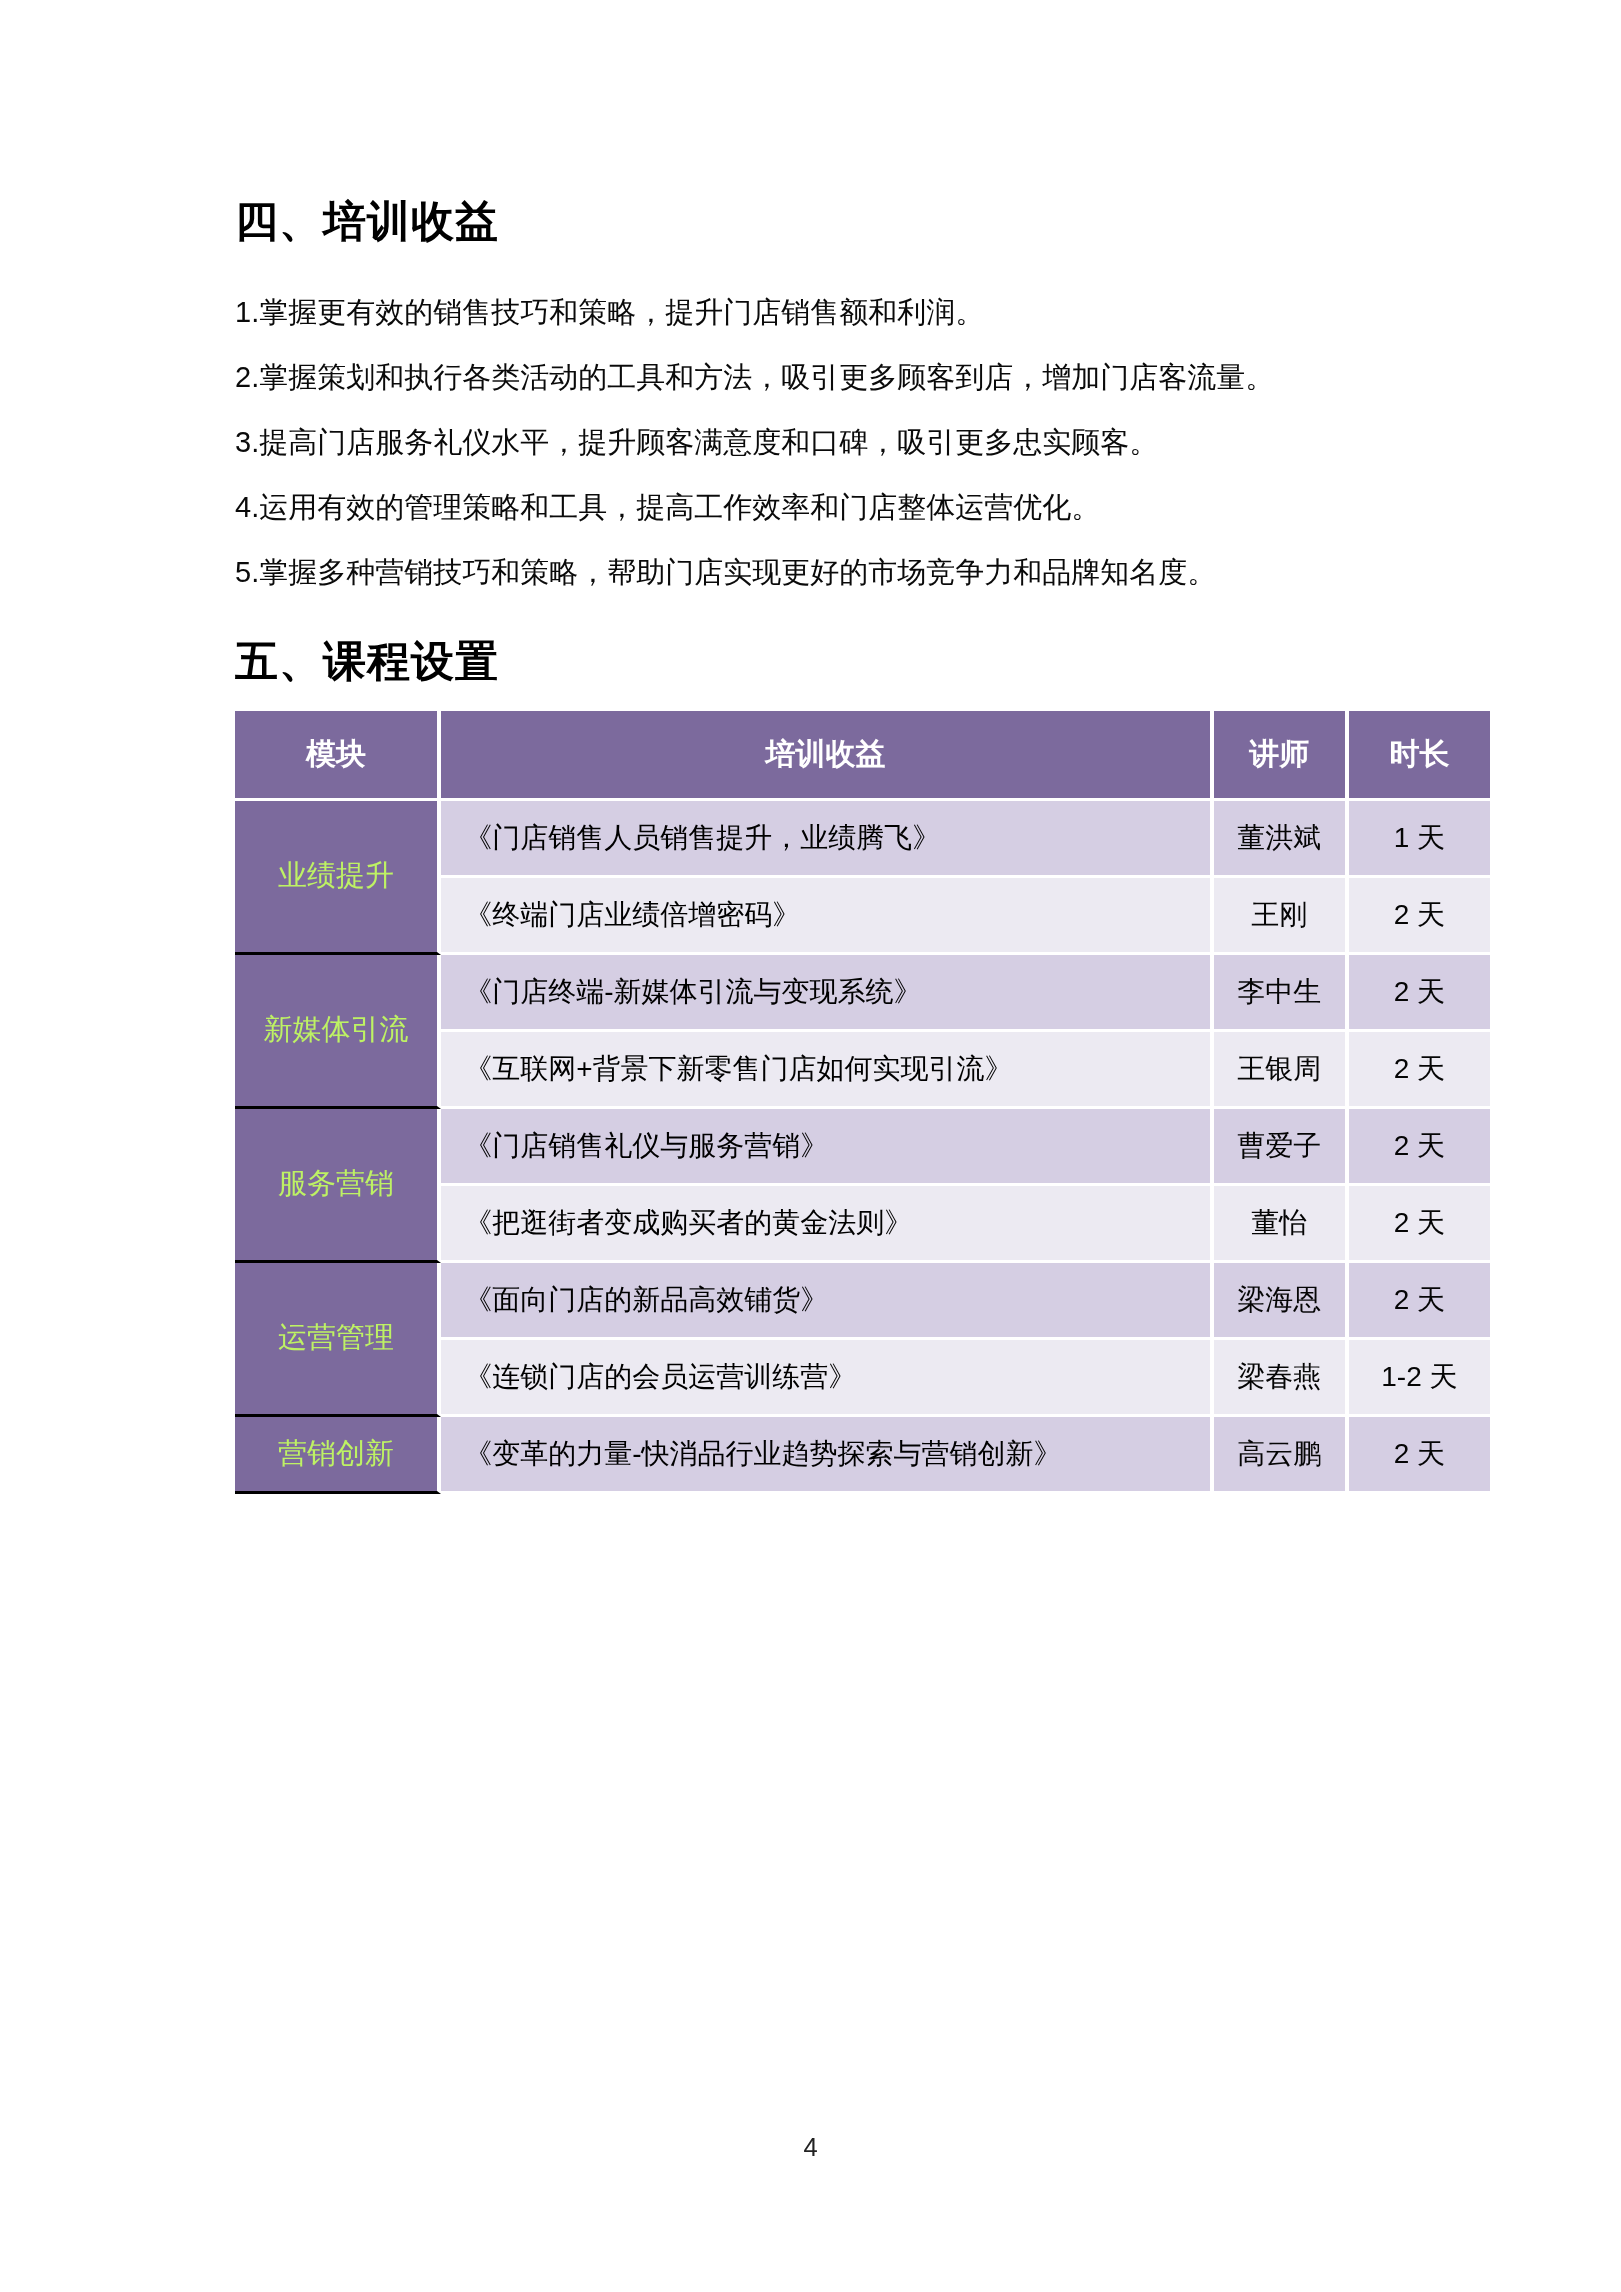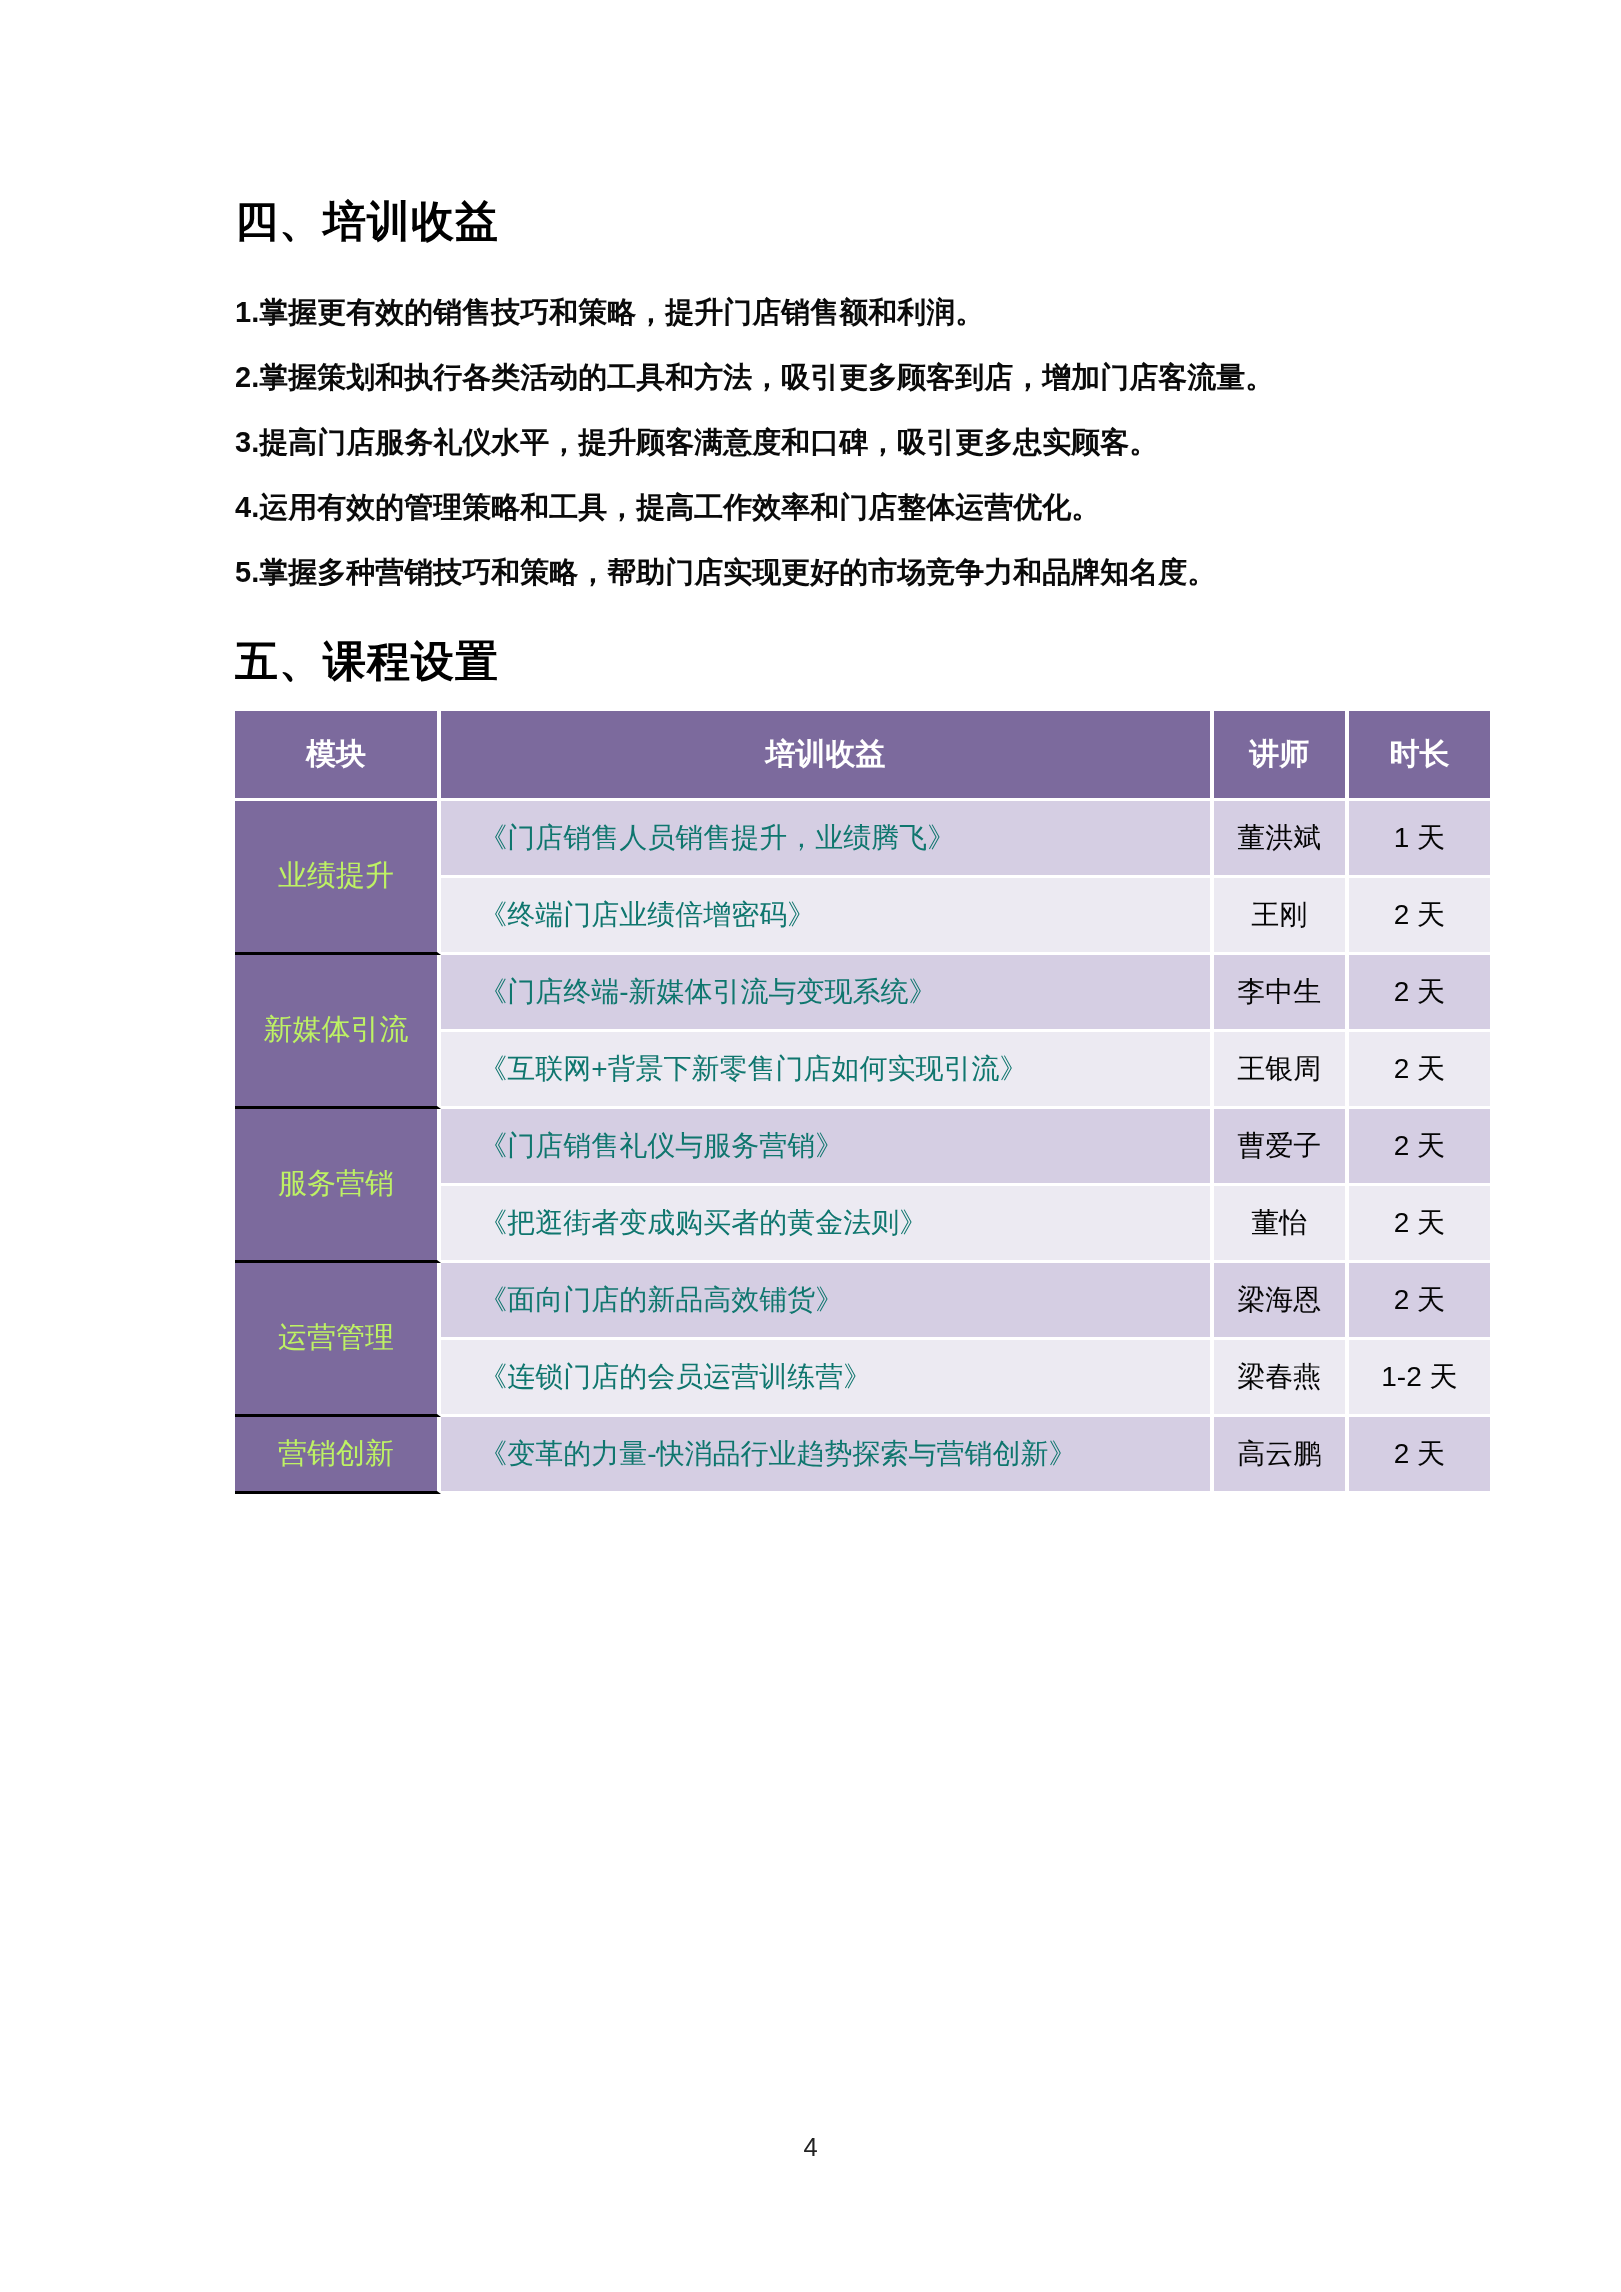--- a/index.html
+++ b/index.html
@@ -27,21 +27,20 @@
   }
   .h1 { margin-bottom: 47px; }
   .h2 { margin-top: 45px; margin-bottom: 23.5px; }
   .benefit-list { margin-bottom: 19.6px; }
   .benefit-item {
     font-size: 29px;
     line-height: 37px;
     margin-bottom: 28px;
     color: #0a0a0a;
     white-space: nowrap;
-    font-weight: bold;
   }
   table.course-table {
     border-collapse: separate;
     border-spacing: 0;
     table-layout: fixed;
     width: 1255px;
   }
   .course-table col.c-module   { width: 206px; }
   .course-table col.c-course   { width: 772px; }
   .course-table col.c-teacher  { width: 135px; }
@@ -68,22 +67,22 @@
   .course-table td:last-child { border-right: none; }
   td.module-cell {
     background: #7c6a9d;
     color: #bef264;
     text-align: center;
     font-size: 29px;
     border-bottom: 3.9px solid #000000;
   }
   td.course-cell {
     text-align: left;
-    padding-left: 38px;
-    color: #0f766e;
+    padding-left: 23px;
+    color: #000000;
   }
   td.teacher-cell, td.duration-cell {
     text-align: center;
     color: #050505;
   }
   tr.row-a td.data-cell { background: #d5cee3; }
   tr.row-b td.data-cell { background: #eceaf2; }
   .page-number {
     position: absolute;
     left: 0;

